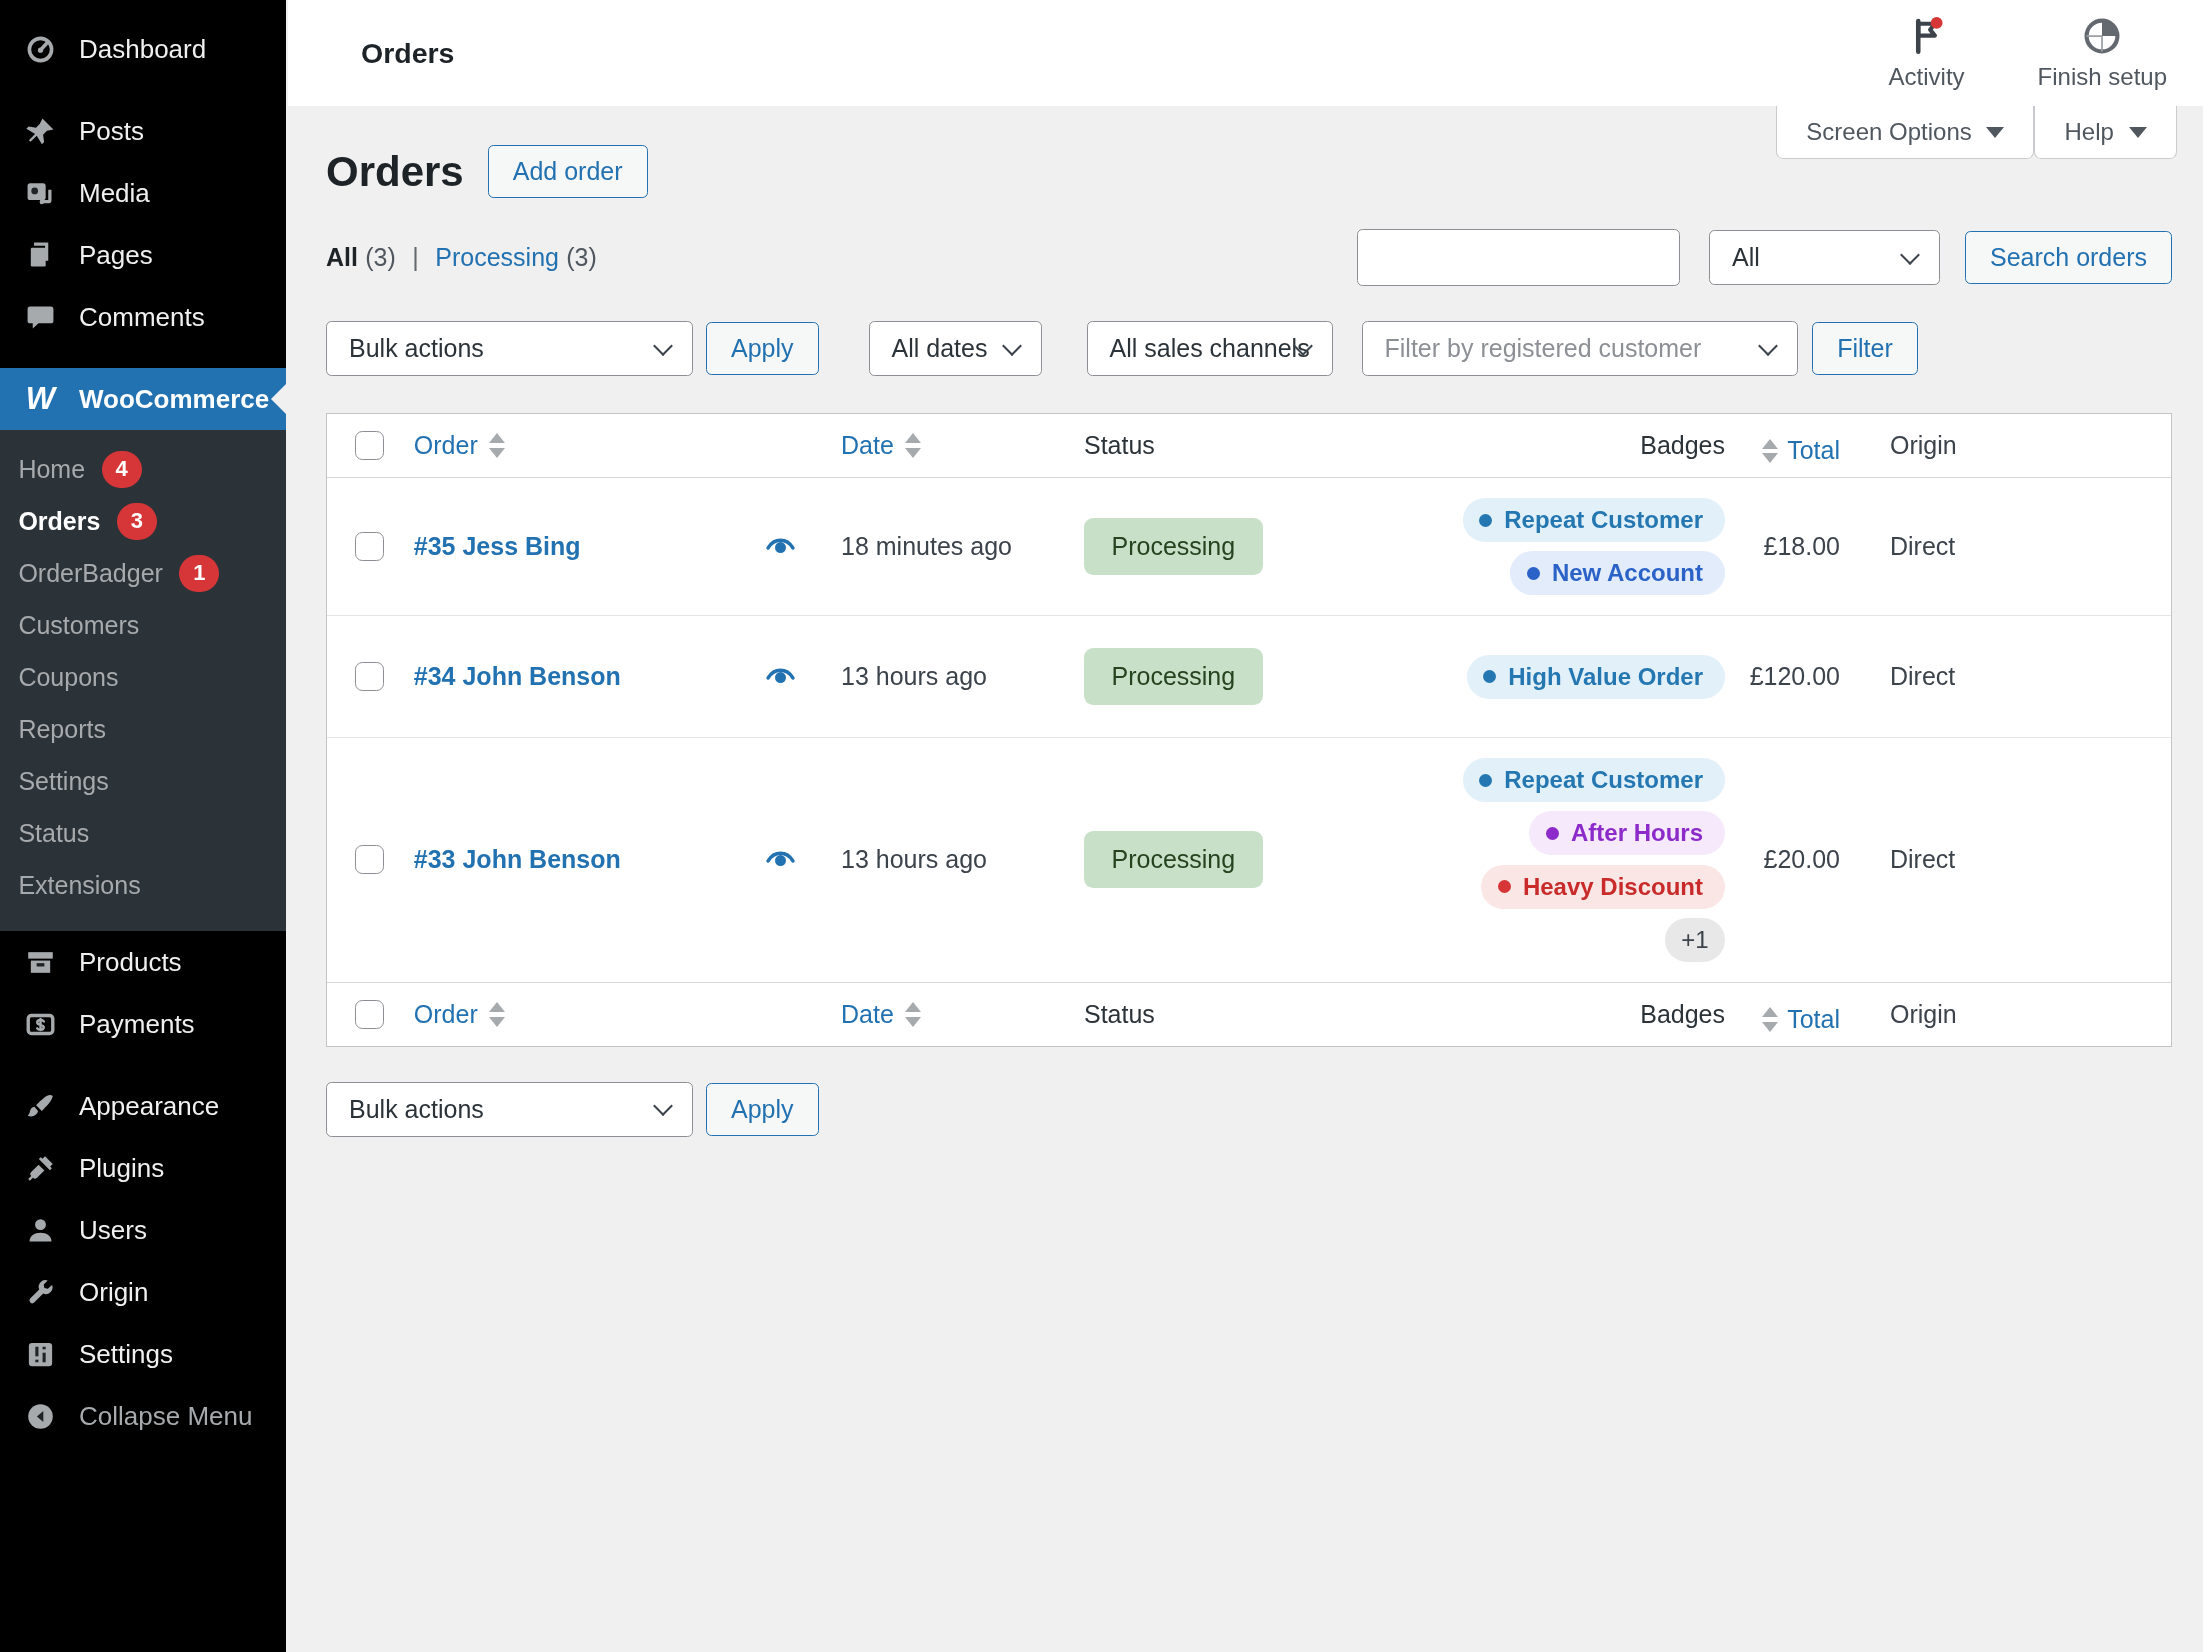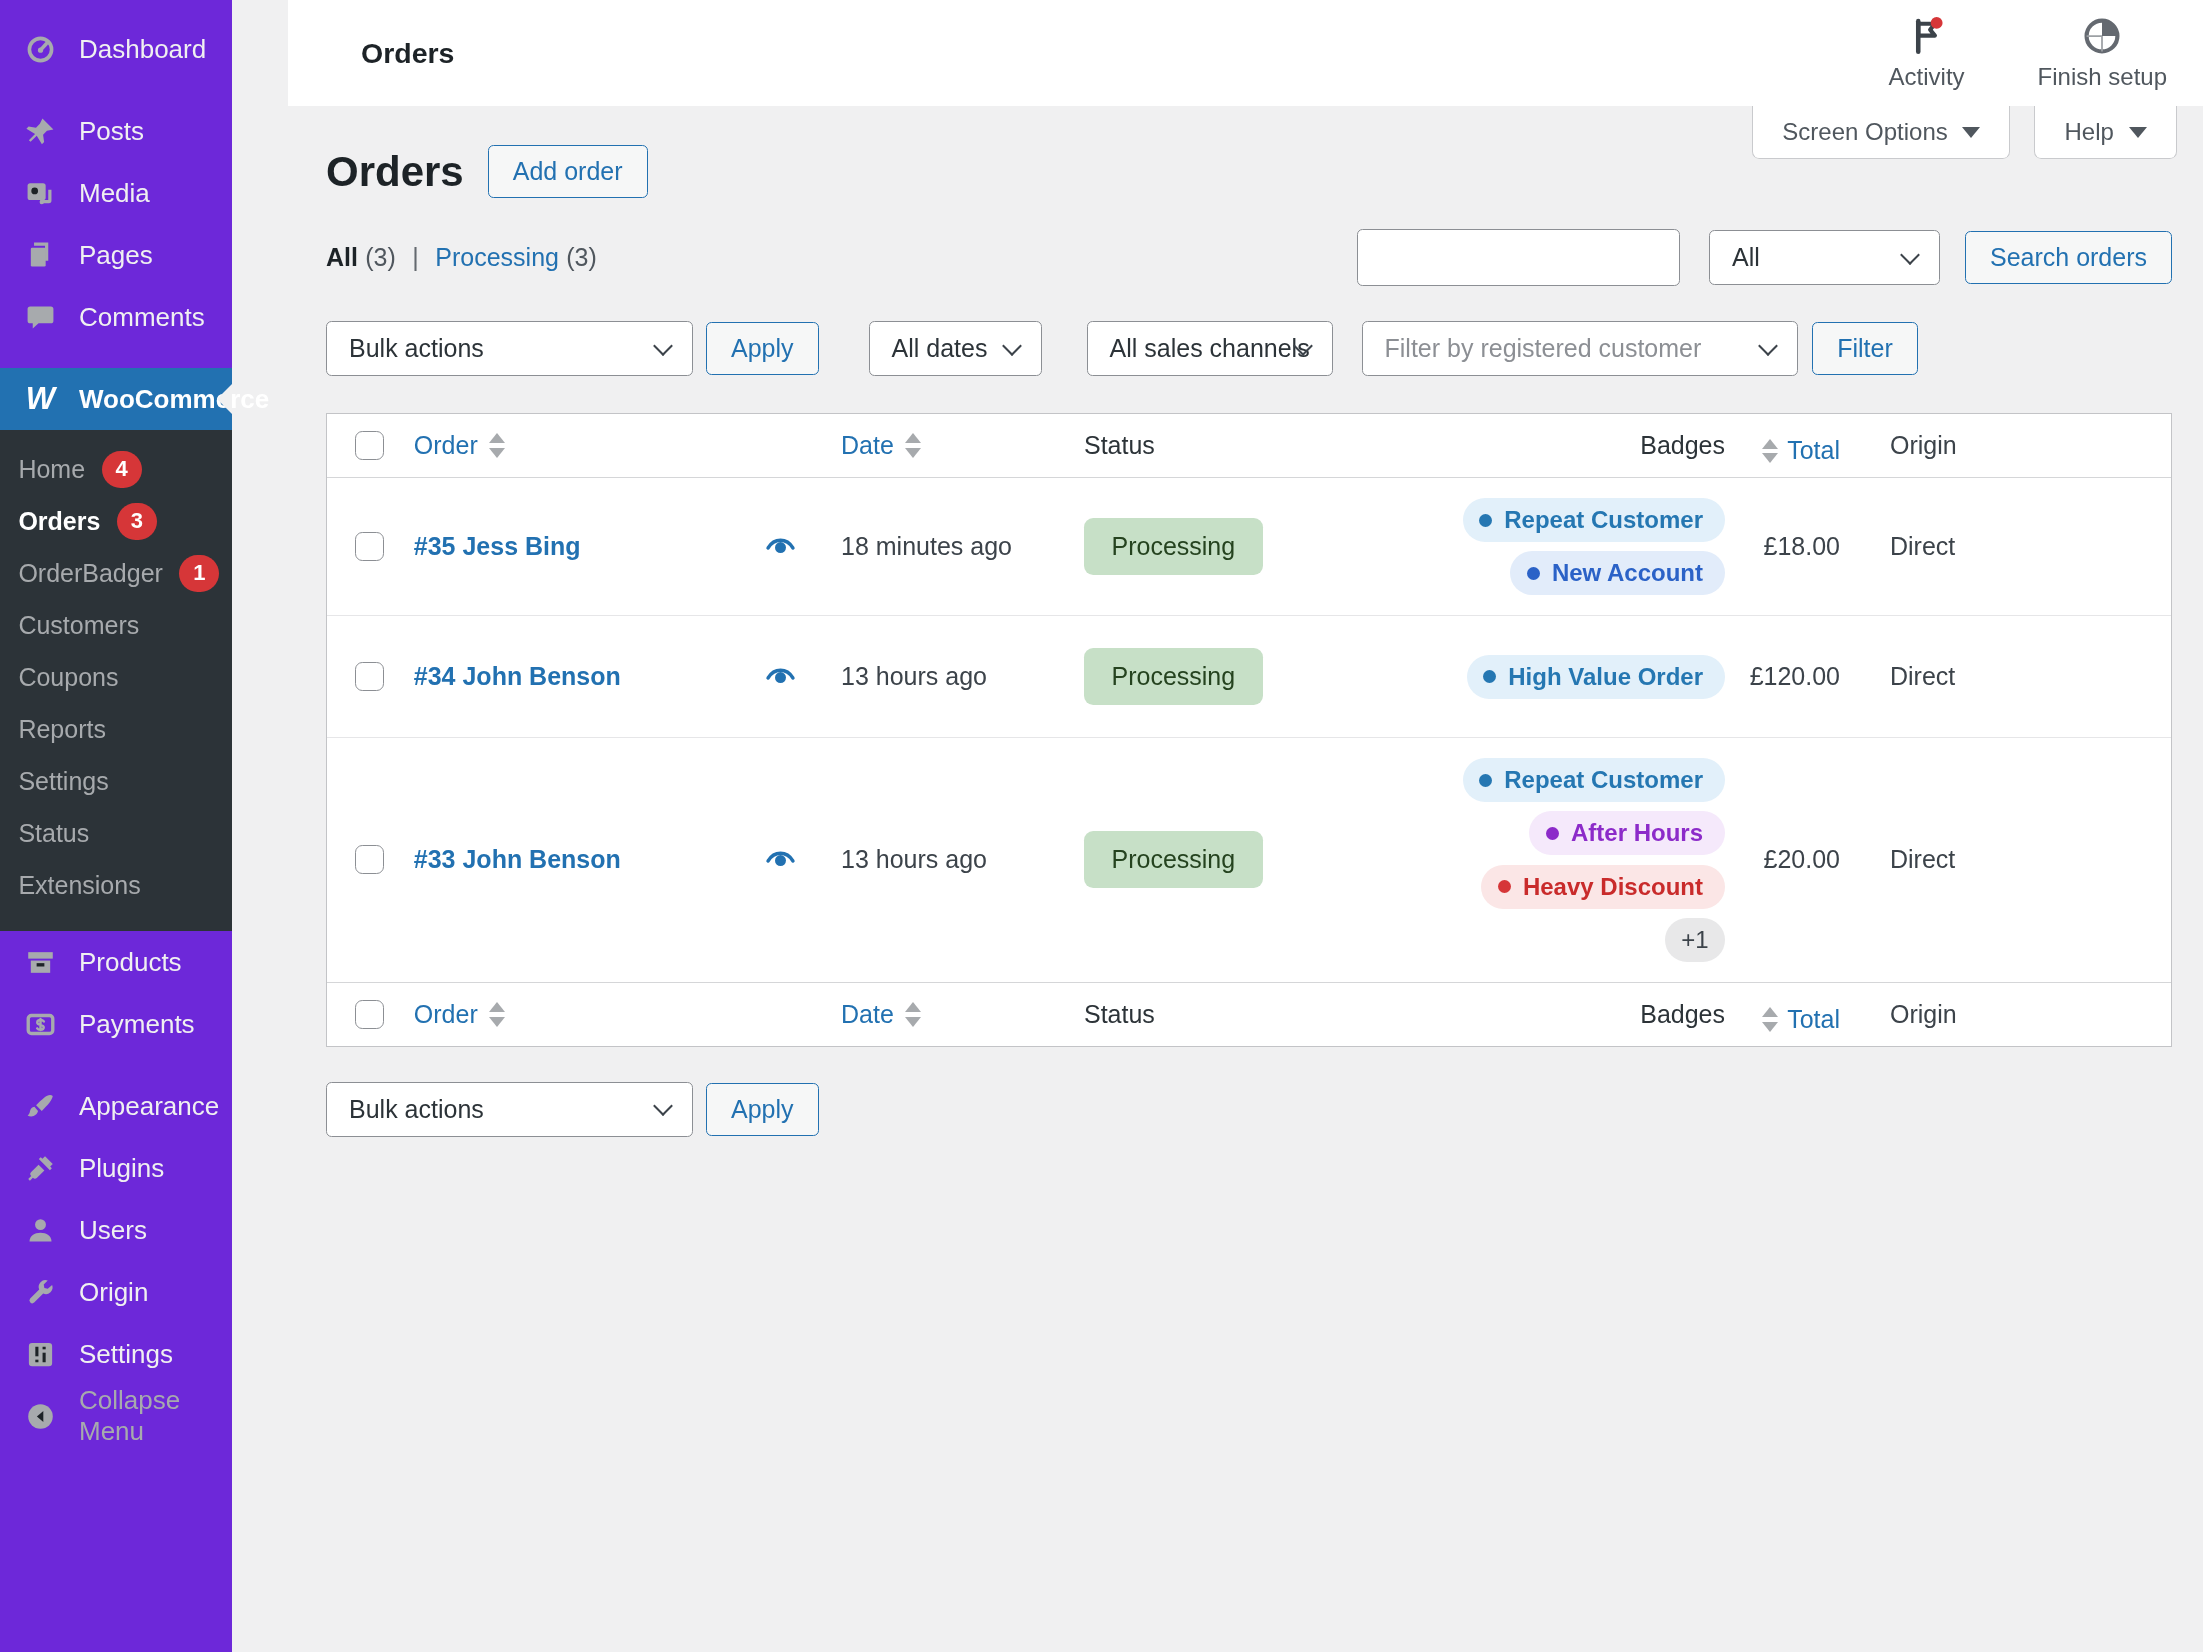--- a/index.html
+++ b/index.html
@@ -6,22 +6,22 @@
   html,body { width:2204px; height:1653px; }
   body {
     font-family:"Liberation Sans", sans-serif;
     background:#f0f0f1;
     color:#1d2327;
     overflow:hidden;
     position:relative;
   }
   
   .sidebar {
-    position:absolute; left:0; top:0; width:232px; height:1653px;
-    background:#6d28d9; padding-top:18.4px;
+    position:absolute; left:0; top:0; width:286px; height:1653px;
+    background:#000000; padding-top:18.4px;
   }
   .menu-item {
     position:relative; height:62px; display:flex; align-items:center;
     color:#f0f0f1; font-size:26px; cursor:pointer;
   }
   .menu-item .mi-icon {
     width:33px; height:33px; margin:0 22px 0 24px; color:#a7aaad;
     display:flex; align-items:center; justify-content:center; flex:none;
   }
   .menu-item svg { width:31px; height:31px; display:block; }
@@ -53,21 +53,21 @@
   .topbar {
     position:absolute; left:288px; top:0; right:0; height:106px; background:#fff;
     display:flex; align-items:center;
   }
   .topbar-title { margin-left:73px; font-size:28.5px; font-weight:700; color:#1d2327; }
   .topbar-right { margin-left:auto; margin-right:37px; display:flex; gap:73px; }
   .topbar-action { display:flex; flex-direction:column; align-items:center; gap:5.5px; cursor:pointer; }
   .topbar-action .ta-label { font-size:24px; color:#50575e; }
   .topbar-action svg { width:42px; height:42px; display:block; }
   
-  .page-tabs { position:absolute; top:106px; right:27.5px; display:flex; gap:24px; z-index:5; }
+  .page-tabs { position:absolute; top:106px; right:27.5px; display:flex; z-index:5; }
   .hang-tab {
     background:#fff; border:0.9px solid #c9cacd; border-top:none;
     border-radius:0 0 7.3px 7.3px; height:53px; padding:0 29px;
     display:flex; align-items:center; color:#50575e; font-size:24px; cursor:pointer;
   }
   .caret-down {
     width:0; height:0; margin-left:14.7px;
     border-left:9.2px solid transparent; border-right:9.2px solid transparent;
     border-top:11px solid #50575e;
   }

